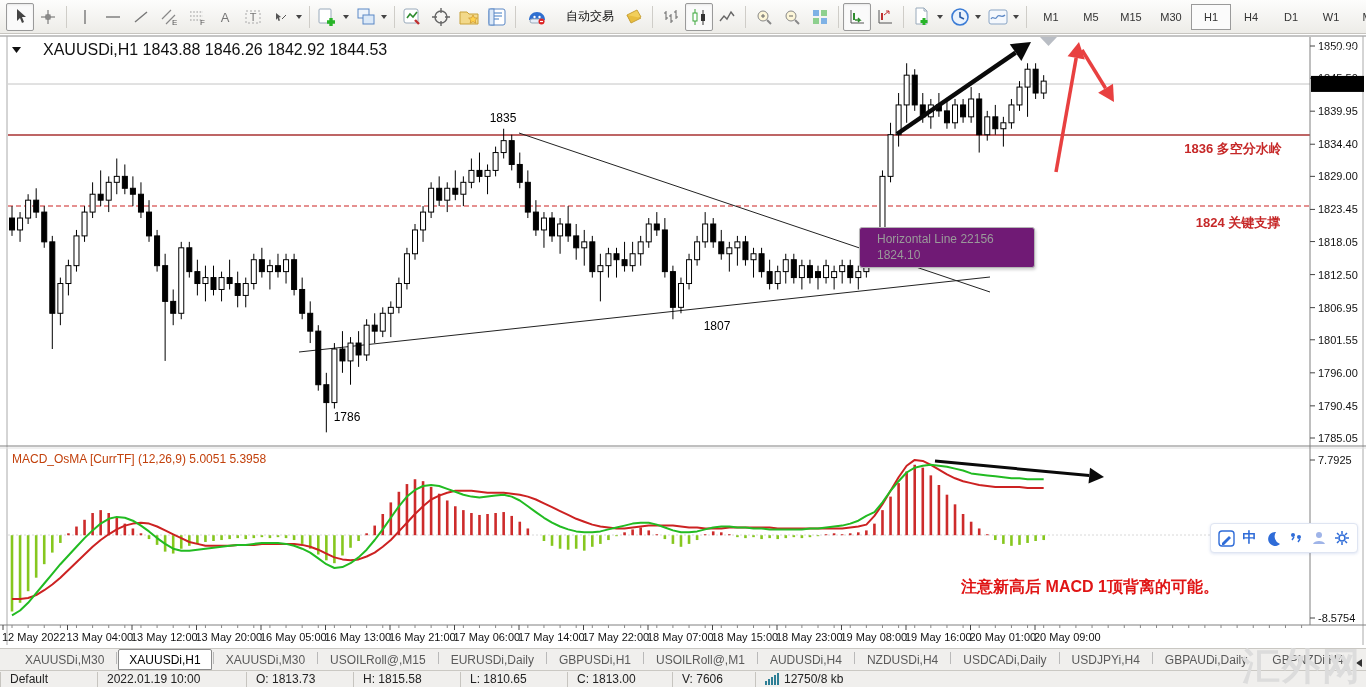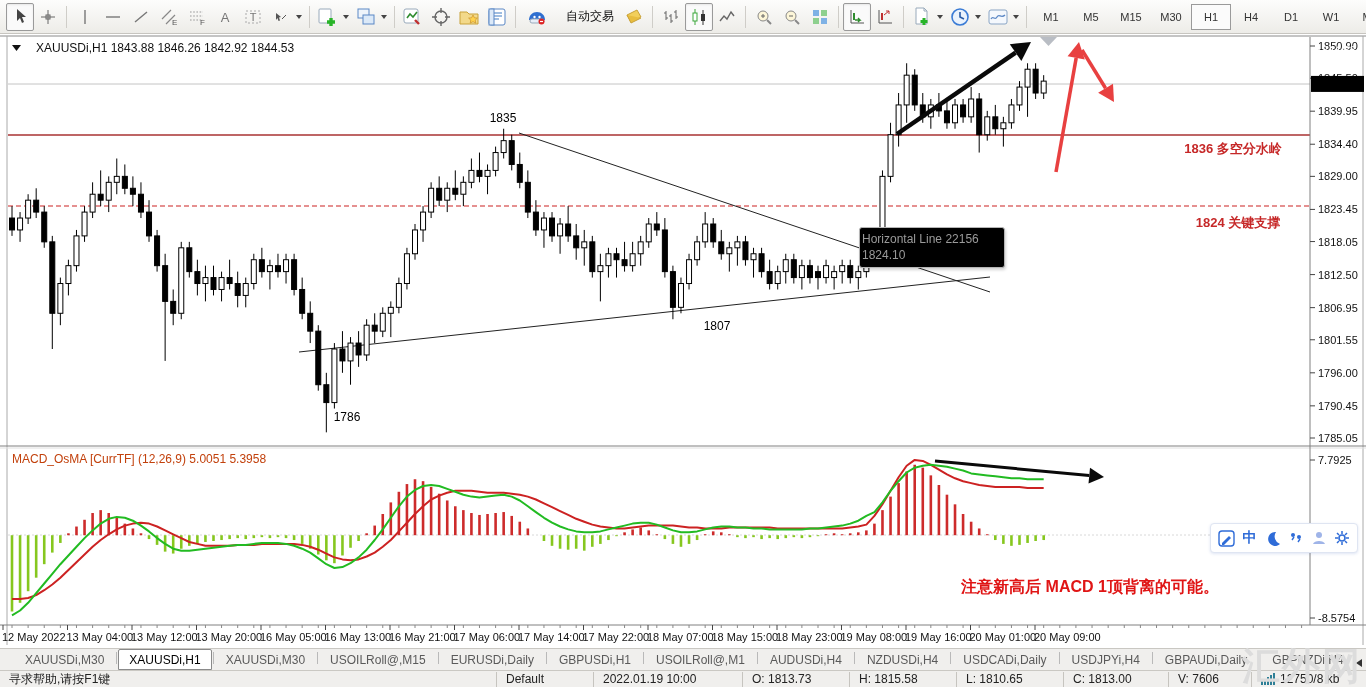--- a/index.html
+++ b/index.html
@@ -16,25 +16,25 @@
   .vsep{width:1px;height:22px;background:#cfcdc8;margin:0 4px;flex:0 0 auto;}
   .caret{width:0;height:0;border-left:3.5px solid transparent;border-right:3.5px solid transparent;
          border-top:4px solid #444;margin:0 3px 0 1px;flex:0 0 auto;}
   .tfbtn{min-width:30px;height:24px;display:flex;align-items:center;justify-content:center;
      font-size:11px;color:#333;padding:0 4px;border:1px solid transparent;flex:0 0 auto;}
   .tfbtn.pressed{border:1px solid #9a9a9a;background:#fbfbfb;}
   #autotrade{display:flex;align-items:center;gap:18px;height:26px;padding:0 6px;flex:0 0 auto;}
   #autotrade span.lbl{font-size:12px;color:#111;}
   
   #chart-svg{position:absolute;left:0;top:34px;}
-  #chart-title{position:absolute;left:12px;top:41px;font-size:12px;color:#111;display:flex;align-items:center;gap:15px;}
+  #chart-title{position:absolute;left:12px;top:41px;font-size:16px;color:#111;display:flex;align-items:center;gap:22px;}
   #macd-title{position:absolute;left:12px;top:452px;font-size:12px;color:#c2410c;}
-  #tooltip{position:absolute;left:859px;top:227px;width:140px;background:#000000;
+  #tooltip{position:absolute;left:859px;top:227px;width:140px;background:#701a75;
      border:1px solid #b5b5b5;border-radius:3px;box-shadow:1px 2px 3px rgba(0,0,0,.18);
-     padding:3px 2px 4px;font-size:12px;color:#9a9a9a;line-height:16px;}
+     padding:3px 17px 4px;font-size:12px;color:#9a9a9a;line-height:16px;}
   #ext-widget{position:absolute;left:1210px;top:523px;width:138px;height:28px;background:#fff;
      border:1px solid #dfe5f2;border-radius:4px;display:flex;align-items:center;justify-content:space-around;
      box-shadow:0 1px 3px rgba(40,80,180,.15);padding:0 4px;}
   #ext-widget .wic{width:18px;height:18px;display:flex;align-items:center;justify-content:center;
      color:#2f6cd8;font-size:14px;font-weight:bold;}
   
   #tabbar{position:absolute;left:0;top:648px;width:1366px;height:22px;background:#f0efed;
      border-top:1px solid #c9c7c2;display:flex;align-items:flex-end;padding-left:14px;box-sizing:border-box;}
   .tab{height:19px;display:flex;align-items:center;padding:0 10px;font-size:12px;color:#5a5a5a;
        border:1px solid transparent;white-space:nowrap;}
@@ -929,21 +929,20 @@
     </span>
   <span id="tab-scroll">
     <svg width="8" height="10">
         <path d="M7 1L1 5l6 4z" fill="#333"></path>
       </svg>
 
   </span>
 </div>
 
 <div id="statusbar">
-  <span class="st first">寻求帮助,请按F1键</span>
   <span class="st" style="width:78px">Default</span>
   <span class="st" style="width:130px">2022.01.19 10:00</span>
   <span class="st" style="width:88px">O: 1813.73</span>
   <span class="st" style="width:88px">H: 1815.58</span>
   <span class="st" style="width:88px">L: 1810.65</span>
   <span class="st" style="width:86px">C: 1813.00</span>
   <span class="st" style="width:64px">V: 7606</span>
   <span class="st" style="width:96px">
     <span id="conn-bars">
         <i style="height:4px"></i>

